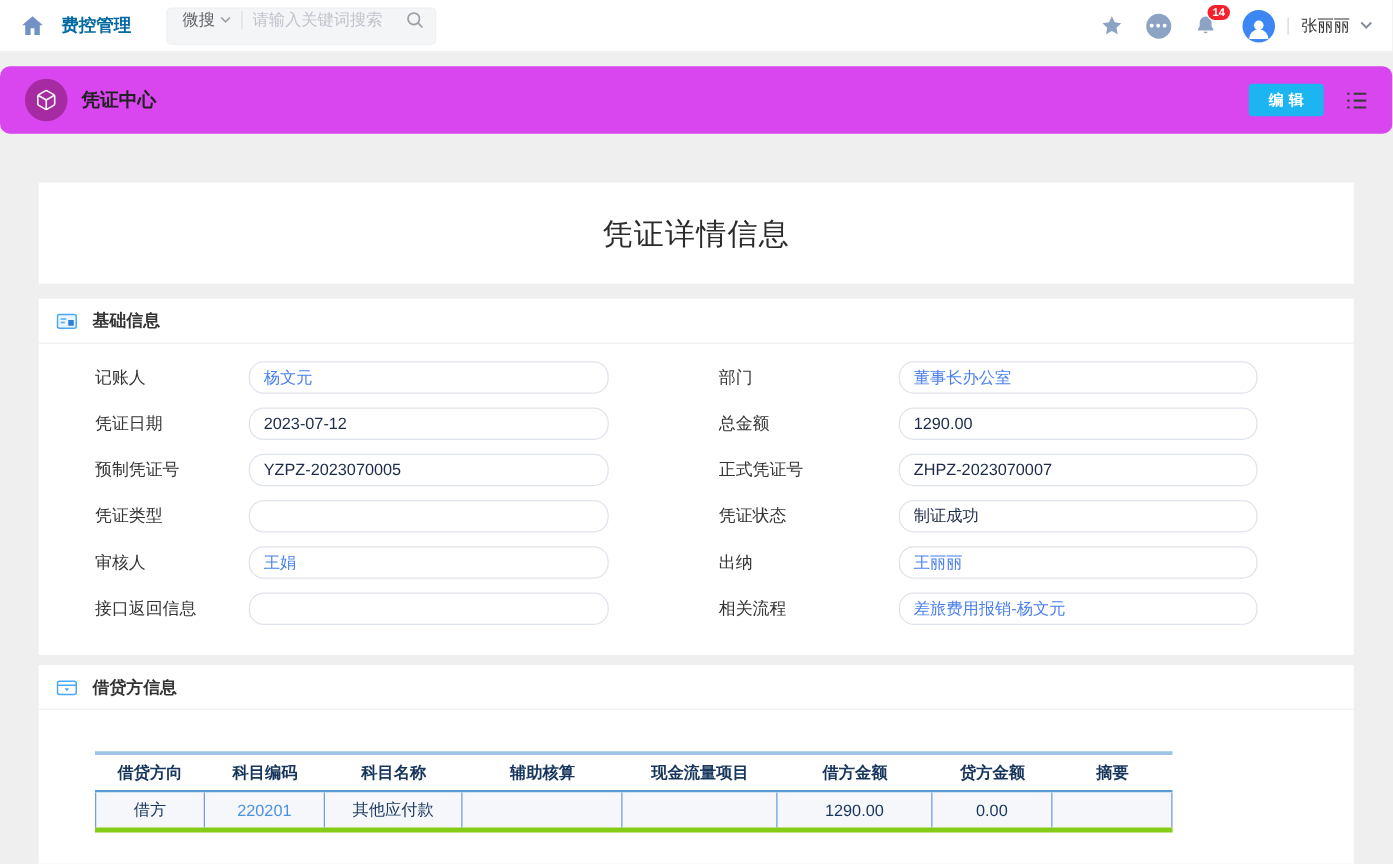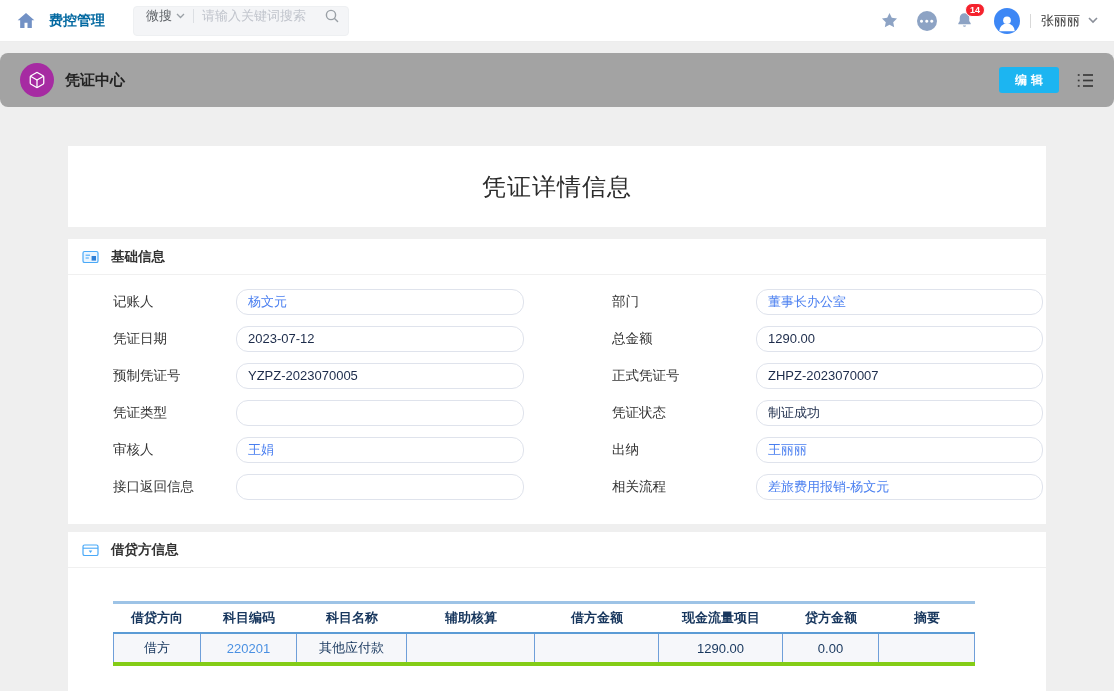--- a/index.html
+++ b/index.html
@@ -48,39 +48,39 @@
     width:26px; height:26px; border-radius:50%; background:#3d87f5;
     margin-left:20px; overflow:hidden; display:flex; align-items:flex-end;
     justify-content:center; cursor:pointer;
   }
   .name-div { width:1px; height:14px; background:#d8d8d8; margin:0 10px 0 10px; }
   .username { font-size:13px; color:#333; cursor:pointer; }
   .caret { margin-left:8px; cursor:pointer; display:flex; }
 
   
   .headerbar {
-    margin-top:11px; height:54px; background:#a3a3a3; border-radius:8px;
+    margin-top:11px; height:54px; background:#d946ef; border-radius:8px;
     display:flex; align-items:center; padding:0 20px;
   }
   .logo {
     width:34px; height:34px; border-radius:50%; background:#a62ba2;
     display:flex; align-items:center; justify-content:center;
   }
   .center-title { font-size:15px; font-weight:bold; color:#222; margin-left:11px; }
   .hd-right { margin-left:auto; display:flex; align-items:center; }
   .edit-btn {
     background:#1cb5f1; color:#fff; border:none; border-radius:3px;
     height:26px; padding:0 12px; font-size:12px; font-weight:bold;
     letter-spacing:4px; text-indent:4px; cursor:pointer; font-family:inherit;
   }
   .list-ic { margin-left:18px; cursor:pointer; display:flex; }
 
   
   .content { padding-top:39px; }
-  .card { width:978px; margin:0 auto; background:#fff; }
+  .card { width:1052px; margin:0 auto; background:#fff; }
   .card-title { height:81px; display:flex; align-items:center; justify-content:center; }
   .page-title { font-size:24px; font-weight:500; color:#2b2b2b; letter-spacing:1px; }
   .card + .card { margin-top:12px; }
   .card.entries-card { margin-top:8px; height:200px; }
 
   .sec-head {
     height:36px; display:flex; align-items:center; padding-left:14px;
     border-bottom:1px solid #f0f0f0;
   }
   .sec-ic { display:flex; }
@@ -301,22 +301,22 @@
         <span class="sec-title">借贷方信息</span>
       </div>
 
       <div class="table-wrap">
         <div class="vtable">
           <div class="trow head">
             <span class="th">借贷方向</span>
             <span class="th">科目编码</span>
             <span class="th">科目名称</span>
             <span class="th">辅助核算</span>
+            <span class="th">现金流量项目</span>
             <span class="th">借方金额</span>
-            <span class="th">现金流量项目</span>
             <span class="th">贷方金额</span>
             <span class="th">摘要</span>
           </div>
           <div class="trow body">
             <span class="td">借方</span>
             <span class="td cell-link">220201</span>
             <span class="td">其他应付款</span>
             <span class="td"></span>
             <span class="td"></span>
             <span class="td">1290.00</span>

